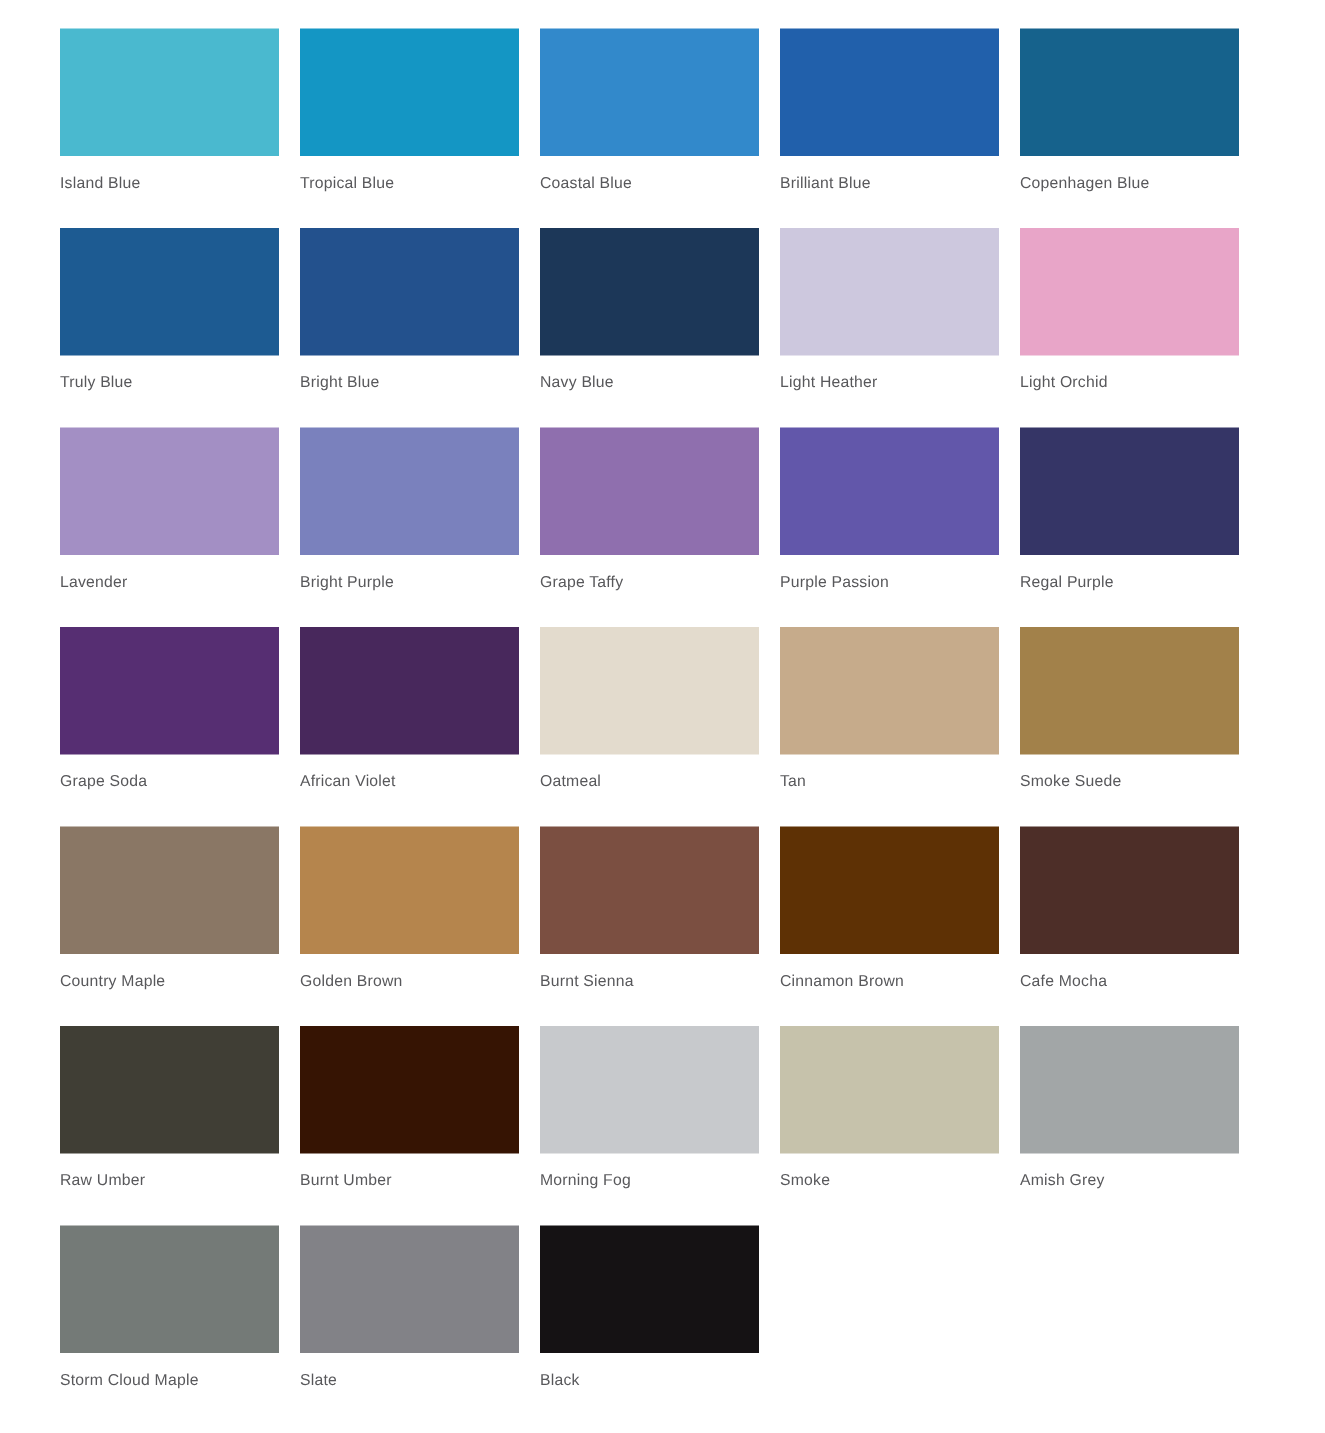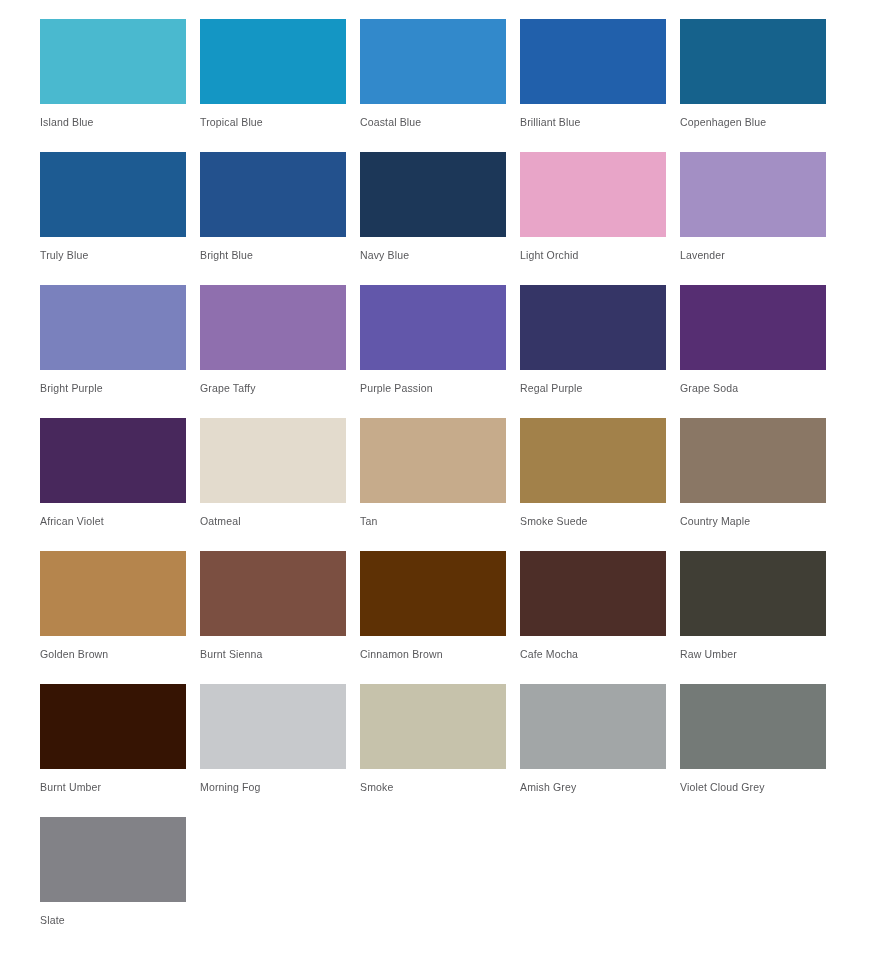--- a/index.html
+++ b/index.html
@@ -71,20 +71,24 @@
       <span class="swatch-chip" style="background: rgb(29, 91, 146);"></span>
       <span class="swatch-label">Truly Blue</span>
     </div>
     <div class="swatch-cell">
       <span class="swatch-chip" style="background: rgb(35, 81, 141);"></span>
       <span class="swatch-label">Bright Blue</span>
     </div>
     <div class="swatch-cell">
       <span class="swatch-chip" style="background: rgb(28, 55, 88);"></span>
       <span class="swatch-label">Navy Blue</span>
+    </div>
+    <div class="swatch-cell">
+      <span class="swatch-chip" style="background: rgb(205, 200, 222);"></span>
+      <span class="swatch-label">Light Heather</span>
     </div>
     <div class="swatch-cell">
       <span class="swatch-chip" style="background: rgb(232, 165, 200);"></span>
       <span class="swatch-label">Light Orchid</span>
     </div>
     <div class="swatch-cell">
       <span class="swatch-chip" style="background: rgb(163, 143, 196);"></span>
       <span class="swatch-label">Lavender</span>
     </div>
     <div class="swatch-cell">
@@ -158,19 +162,23 @@
     <div class="swatch-cell">
       <span class="swatch-chip" style="background: rgb(198, 194, 171);"></span>
       <span class="swatch-label">Smoke</span>
     </div>
     <div class="swatch-cell">
       <span class="swatch-chip" style="background: rgb(162, 166, 167);"></span>
       <span class="swatch-label">Amish Grey</span>
     </div>
     <div class="swatch-cell">
       <span class="swatch-chip" style="background: rgb(116, 122, 119);"></span>
-      <span class="swatch-label">Violet Cloud Grey</span>
+      <span class="swatch-label">Storm Cloud Maple</span>
     </div>
     <div class="swatch-cell">
       <span class="swatch-chip" style="background: rgb(130, 130, 135);"></span>
       <span class="swatch-label">Slate</span>
     </div>
+    <div class="swatch-cell">
+      <span class="swatch-chip" style="background: rgb(21, 18, 20);"></span>
+      <span class="swatch-label">Black</span>
+    </div>
   </main>
 
 </body></html>

